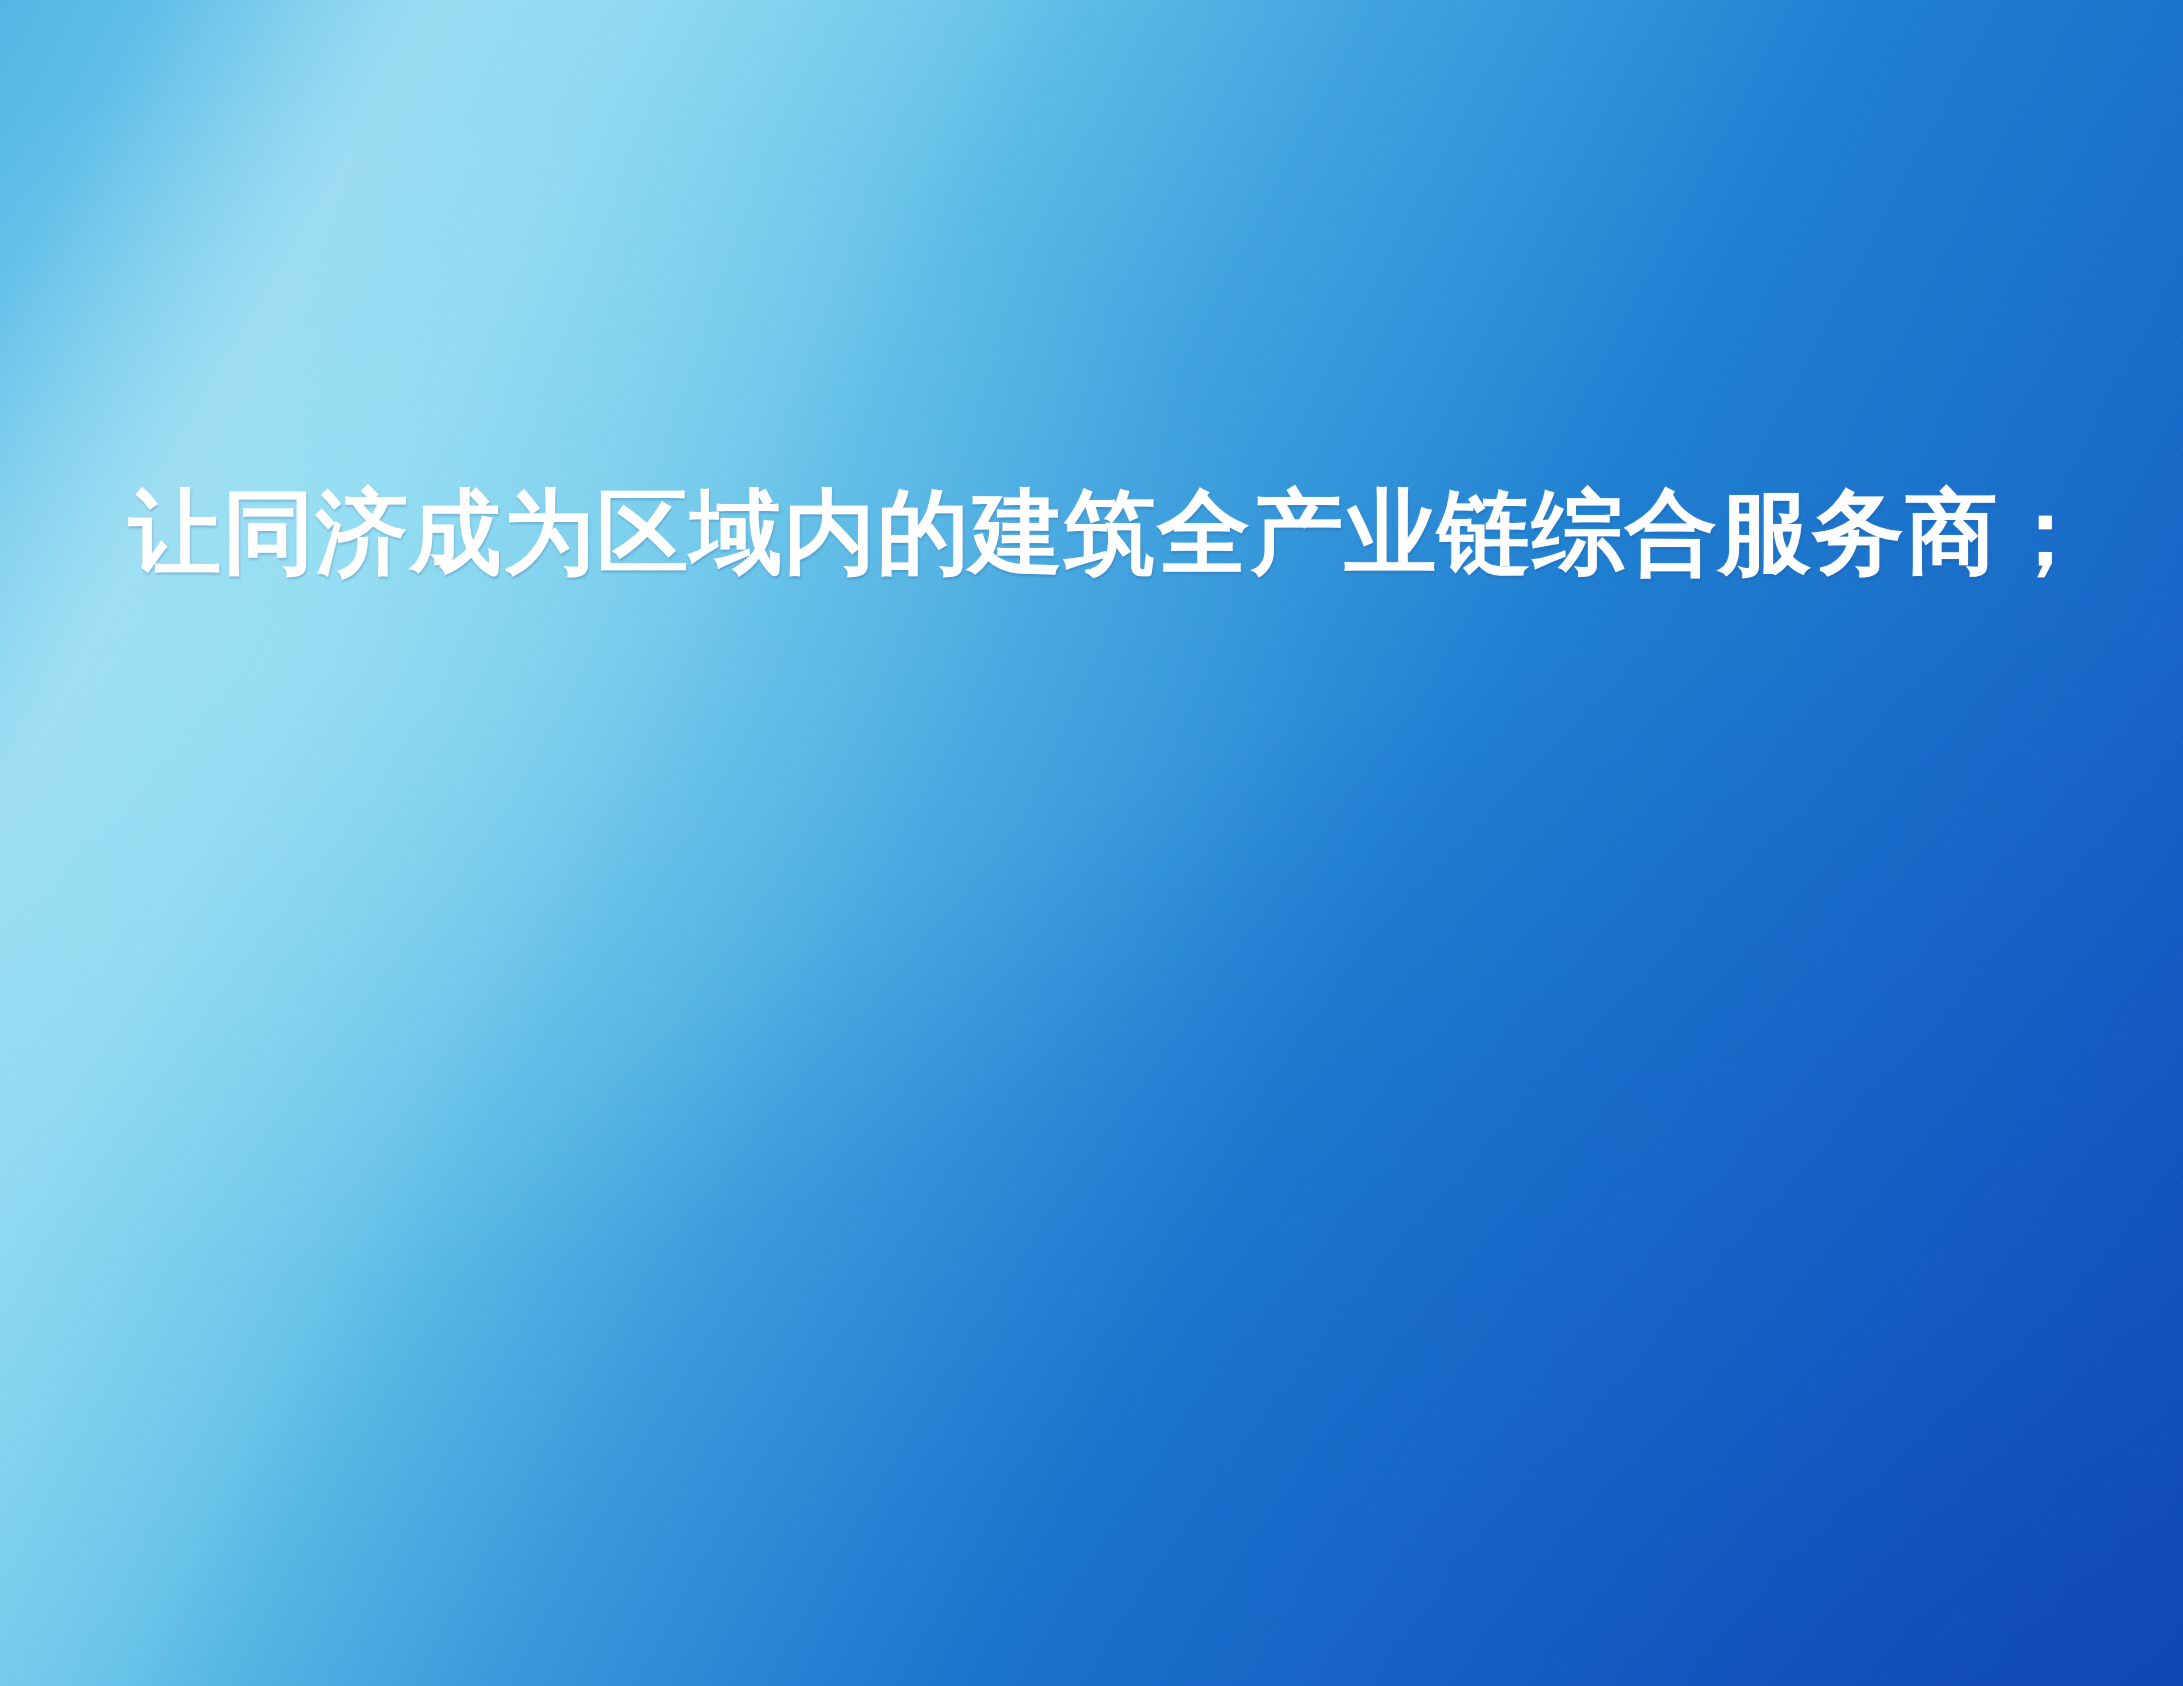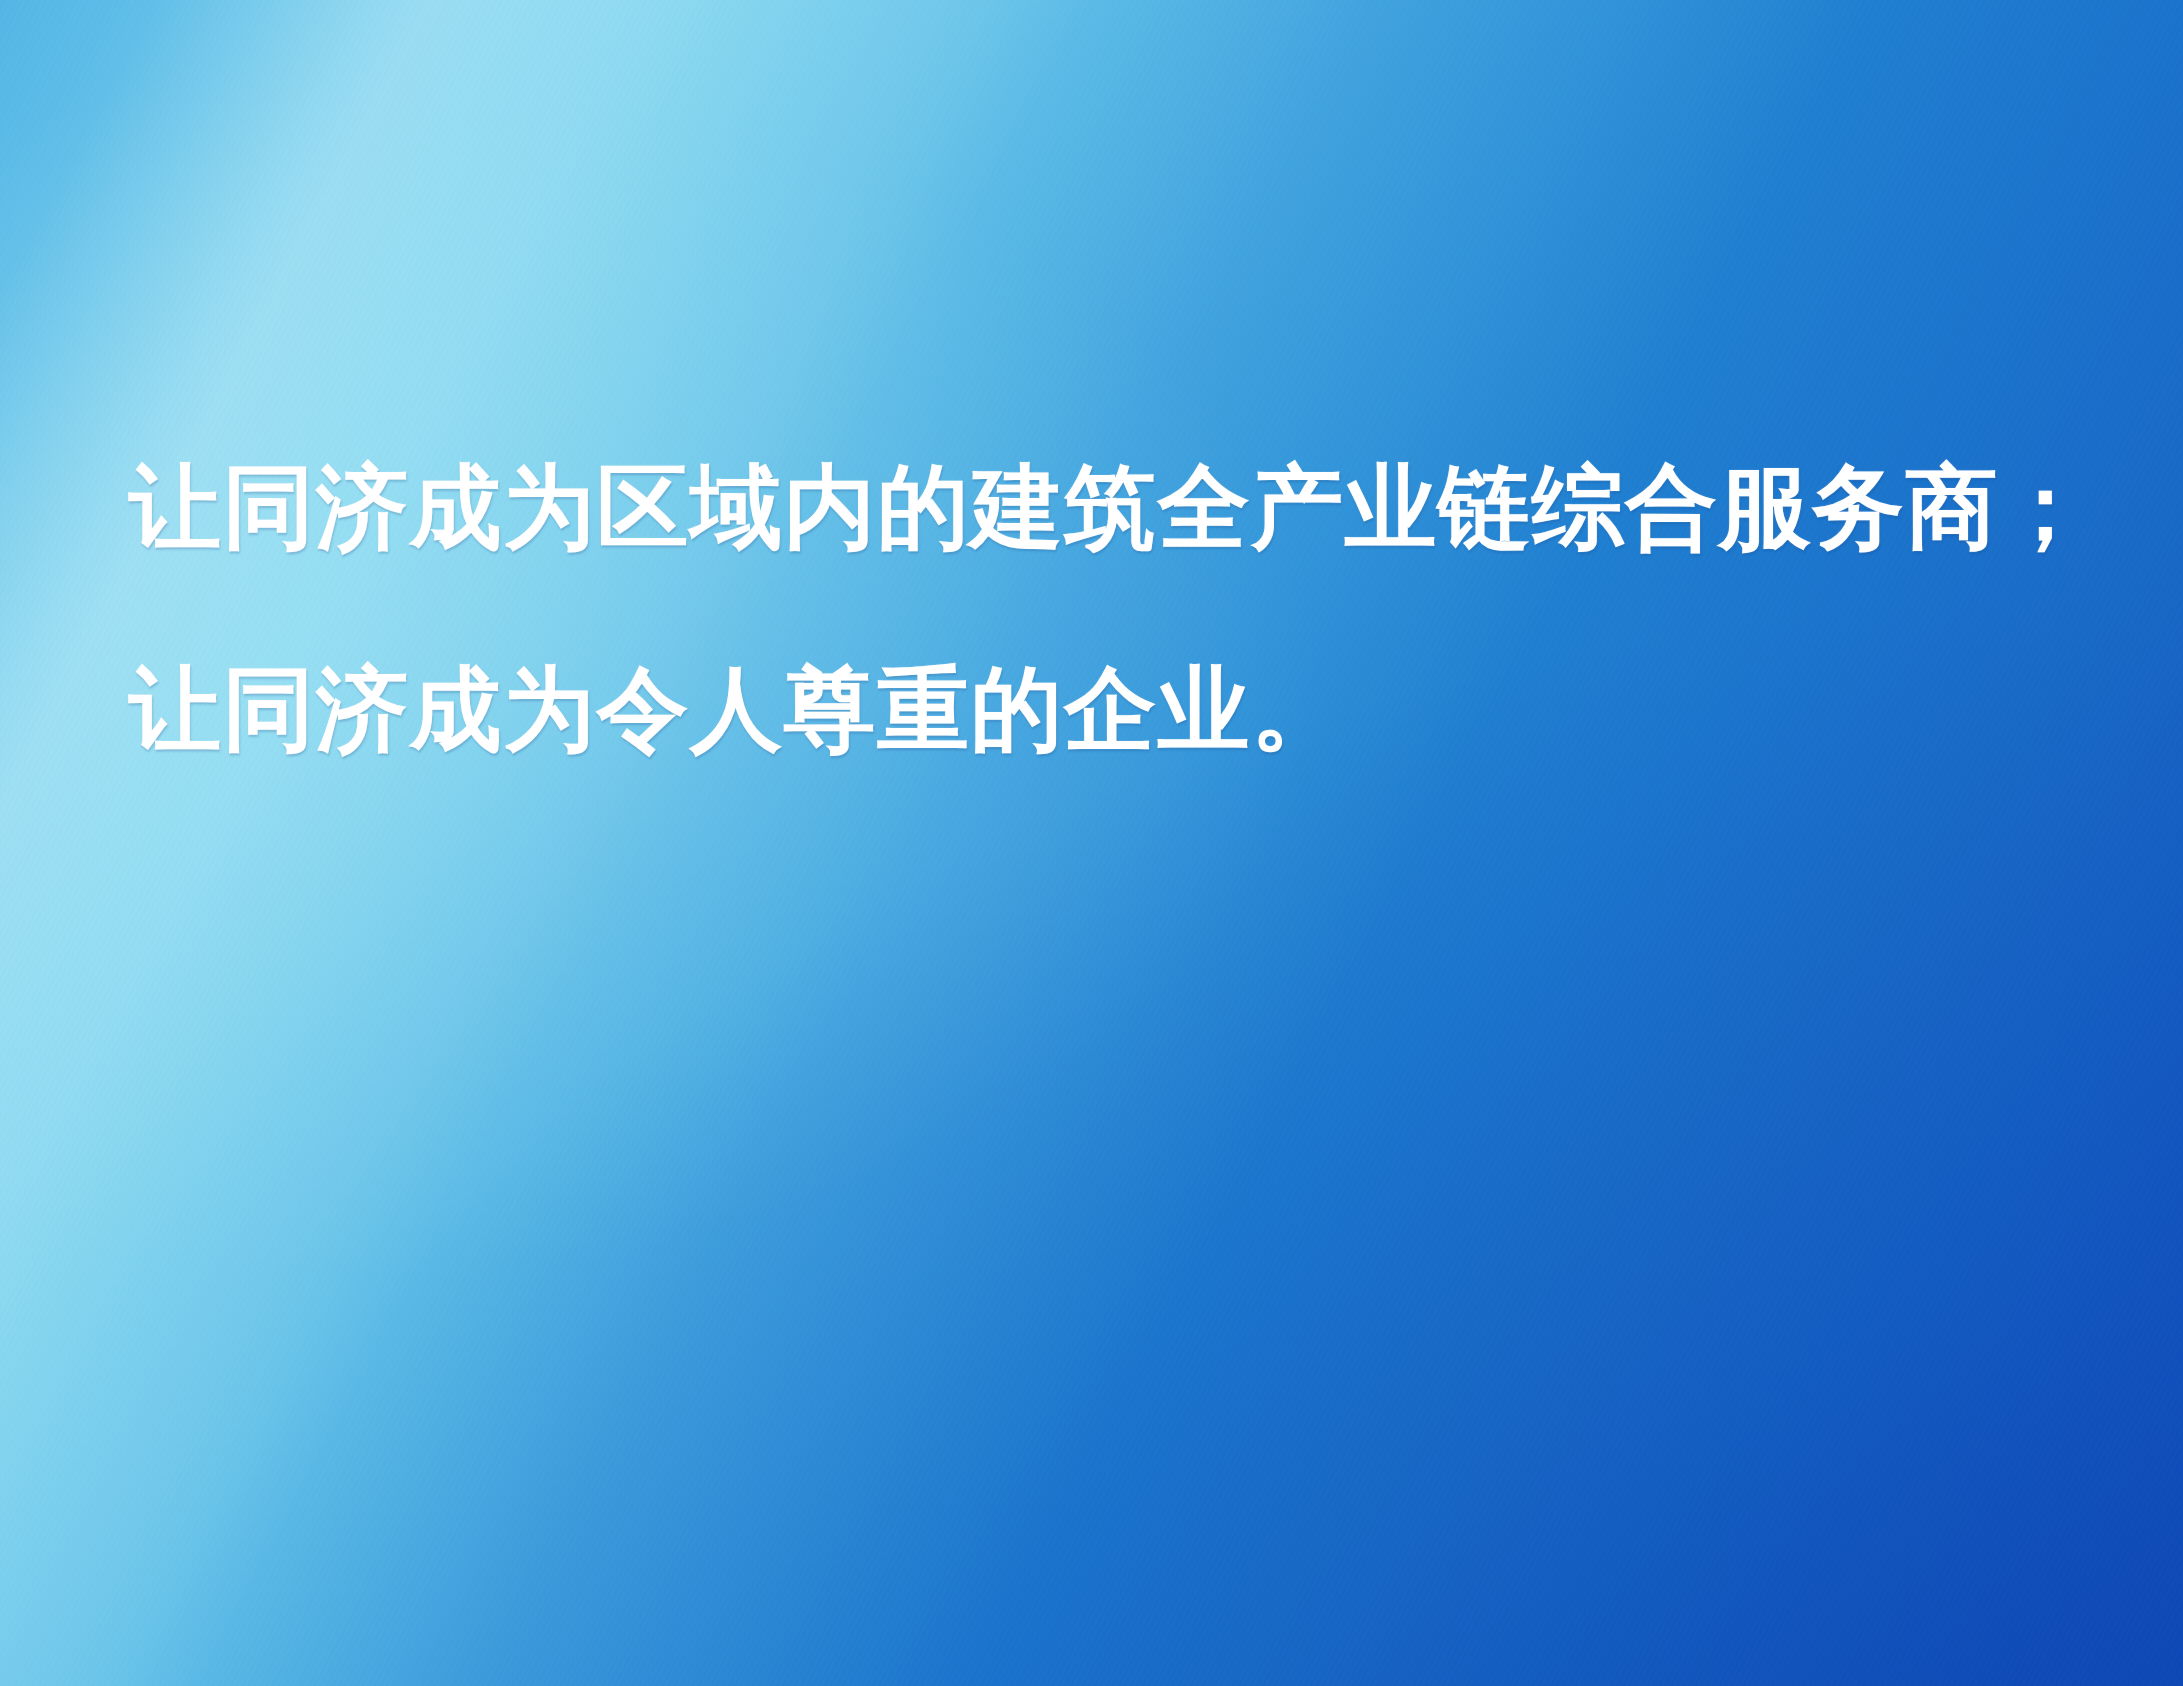--- a/index.html
+++ b/index.html
@@ -96,21 +96,21 @@
         rgba(0,0,0,0.012) 2.3px,
         rgba(0,0,0,0.012) 5.3px);
     pointer-events: none;
     opacity: .6;
   }
 
   
   #text-block {
     position: absolute;
     left: 129px;
-    top: 434px;
+    top: 459px;
     width: 1957px;
     z-index: 5;
   }
 
   .vision-line {
     color: #ffffff;
     font-family: "Liberation Serif", "DejaVu Serif", serif;
     font-weight: bold;
     font-size: 92px;
     line-height: 148px;
@@ -130,17 +130,16 @@
 <div id="slide">
 
   <div id="band-main"></div>
   <div id="band-streak"></div>
   <div id="glow-left"></div>
   <div id="corner-shade"></div>
   <div id="grain"></div>
 
   <div id="text-block">
     <p class="vision-line">让同济成为区域内的建筑全产业链综合服务商；</p>
-    <p class="vision-line">让同济成为令人尊重的企业。</p>
   </div>
 
 </div>
 
 
 </body></html>

